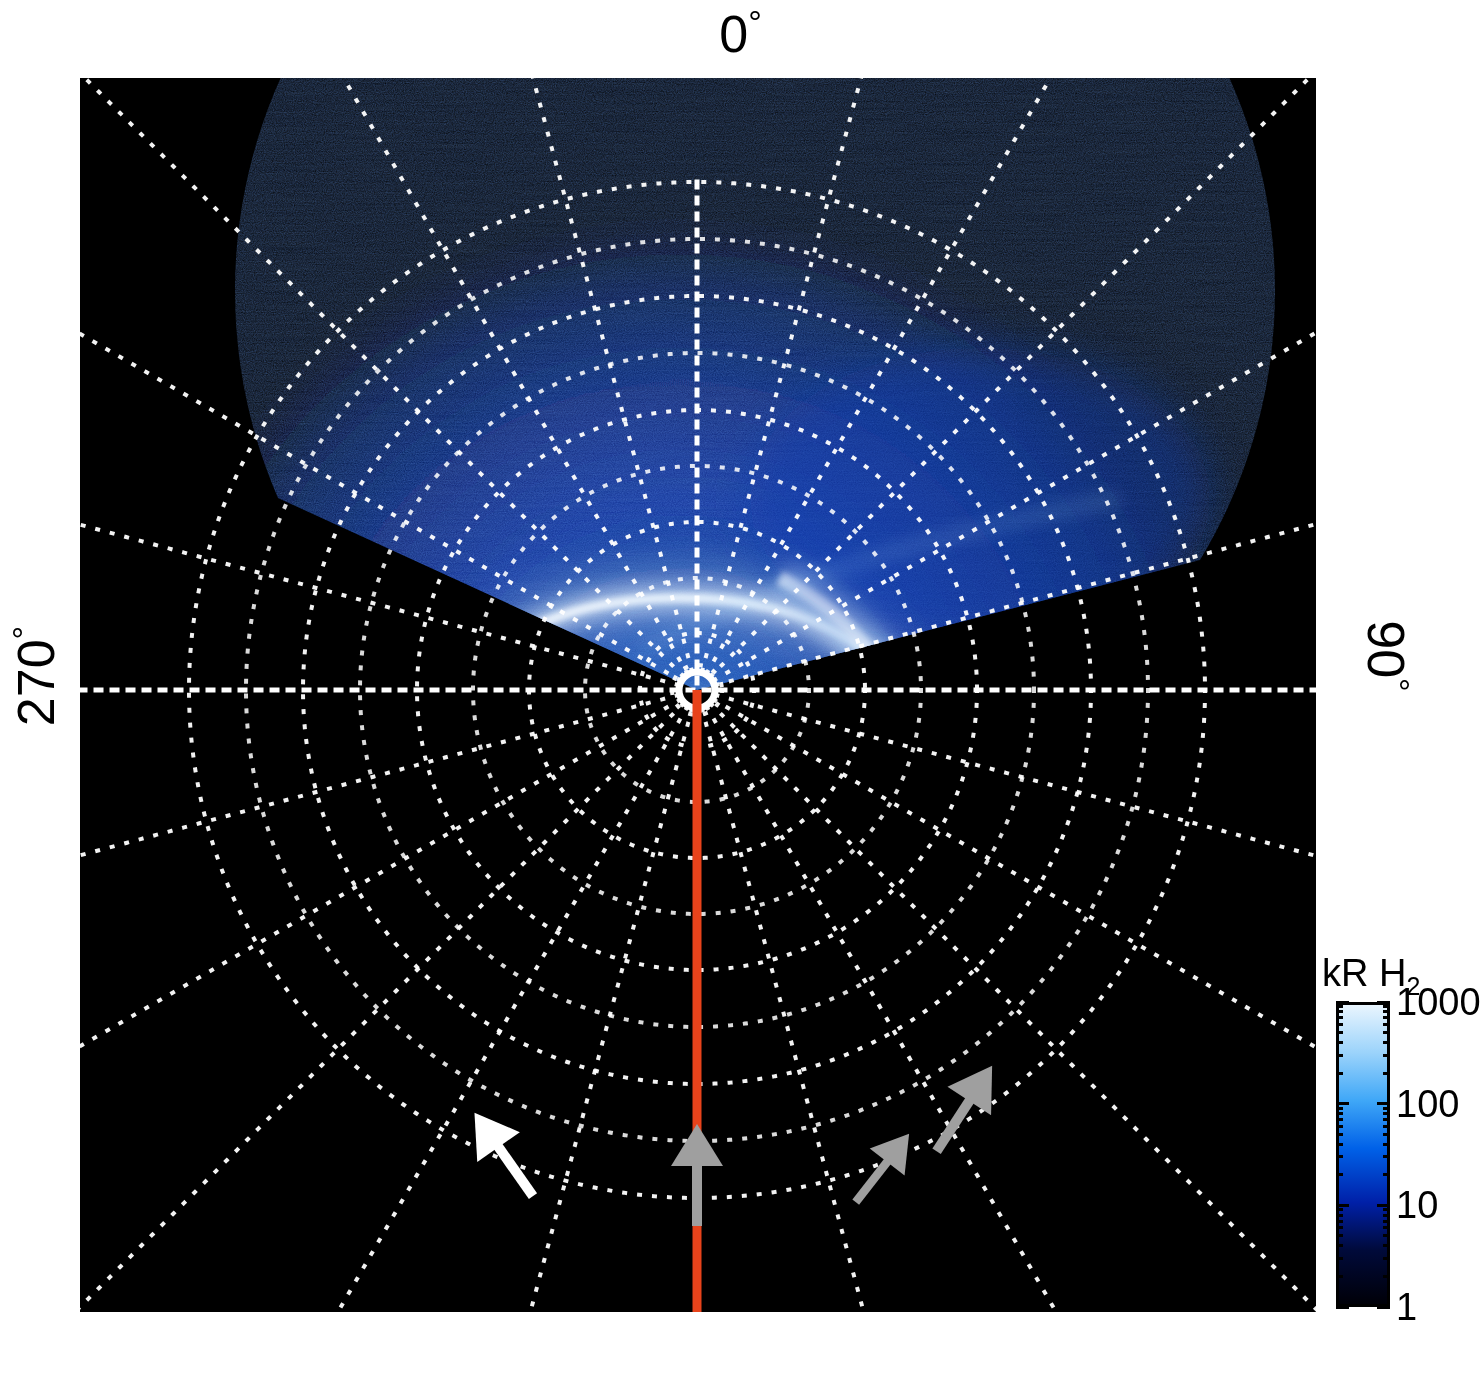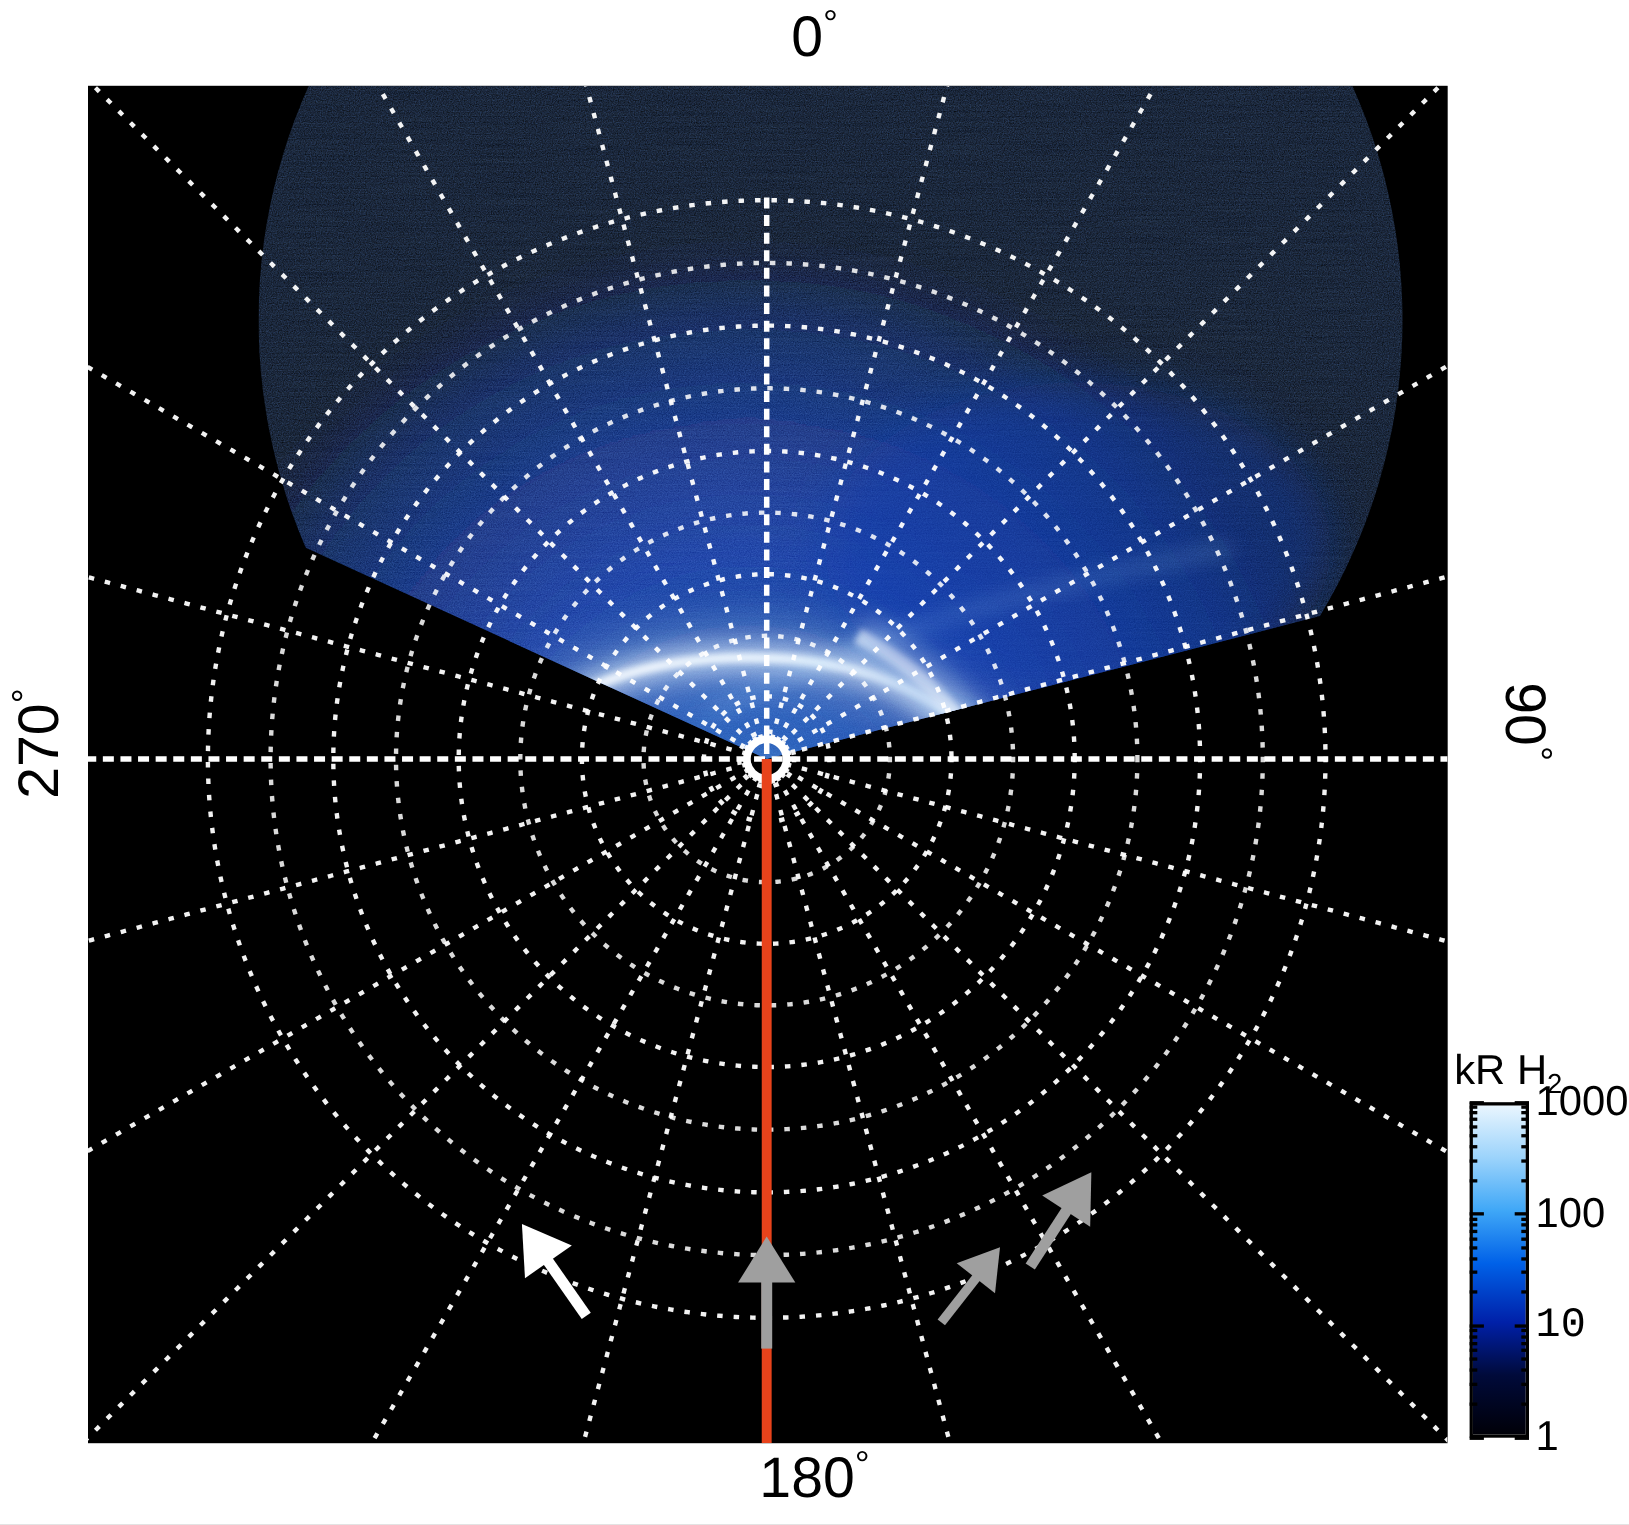--- a/index.html
+++ b/index.html
@@ -232,21 +232,20 @@
           <g transform="translate(886,1028) rotate(33) scale(1)">
             <rect x="-5" y="-12" width="10" height="66" fill="#9f9f9f"></rect>
             <path d="M0,-48 L26,-6 L-26,-6 Z" fill="#9f9f9f"></path>
           </g>
         </g>
     </svg>
   </div>
 
   <div class="axlabel" id="label-0"><span>0</span><span class="deg">°</span></div>
 
-  <div class="axlabel" id="label-180"><span>180</span><span class="deg">°</span></div>
 
   <div class="axlabel" id="label-270"><span>270</span><span class="deg">°</span></div>
 
   <div class="axlabel" id="label-90"><span>90</span><span class="deg">°</span></div>
 
   <div id="cbar-wrap">
     <div id="cbar-title"><span>kR H</span><sub>2</sub></div>
     <div id="cbar-box"></div>
     <div id="cbar-ticks">
         <div class="cbtick minor " style="top: 272.895px; left: 0px;"></div>
@@ -301,17 +300,17 @@
         <div class="cbtick major rgt" style="top: -1.5px;"></div>
         <div class="cbtick major " style="top: 100.167px; left: 0px;"></div>
         <div class="cbtick major rgt" style="top: 100.167px;"></div>
         <div class="cbtick major " style="top: 201.833px; left: 0px;"></div>
         <div class="cbtick major rgt" style="top: 201.833px;"></div>
         <div class="cbtick major " style="top: 303.5px; left: 0px;"></div>
         <div class="cbtick major rgt" style="top: 303.5px;"></div>
       </div>
   <div class="cblabel" style="top: 50px;">1000</div>
       <div class="cblabel" style="top: 151.667px; text-align: center;">100</div>
-      <div class="cblabel" style="top: 253.333px; font-family: Liberation Mono, monospace;">10</div>
+      <div class="cblabel" style="top: 253.333px;">10</div>
       <div class="cblabel" style="top: 355px;">1</div>
     </div>
 
 </div>
 
 </body></html>

